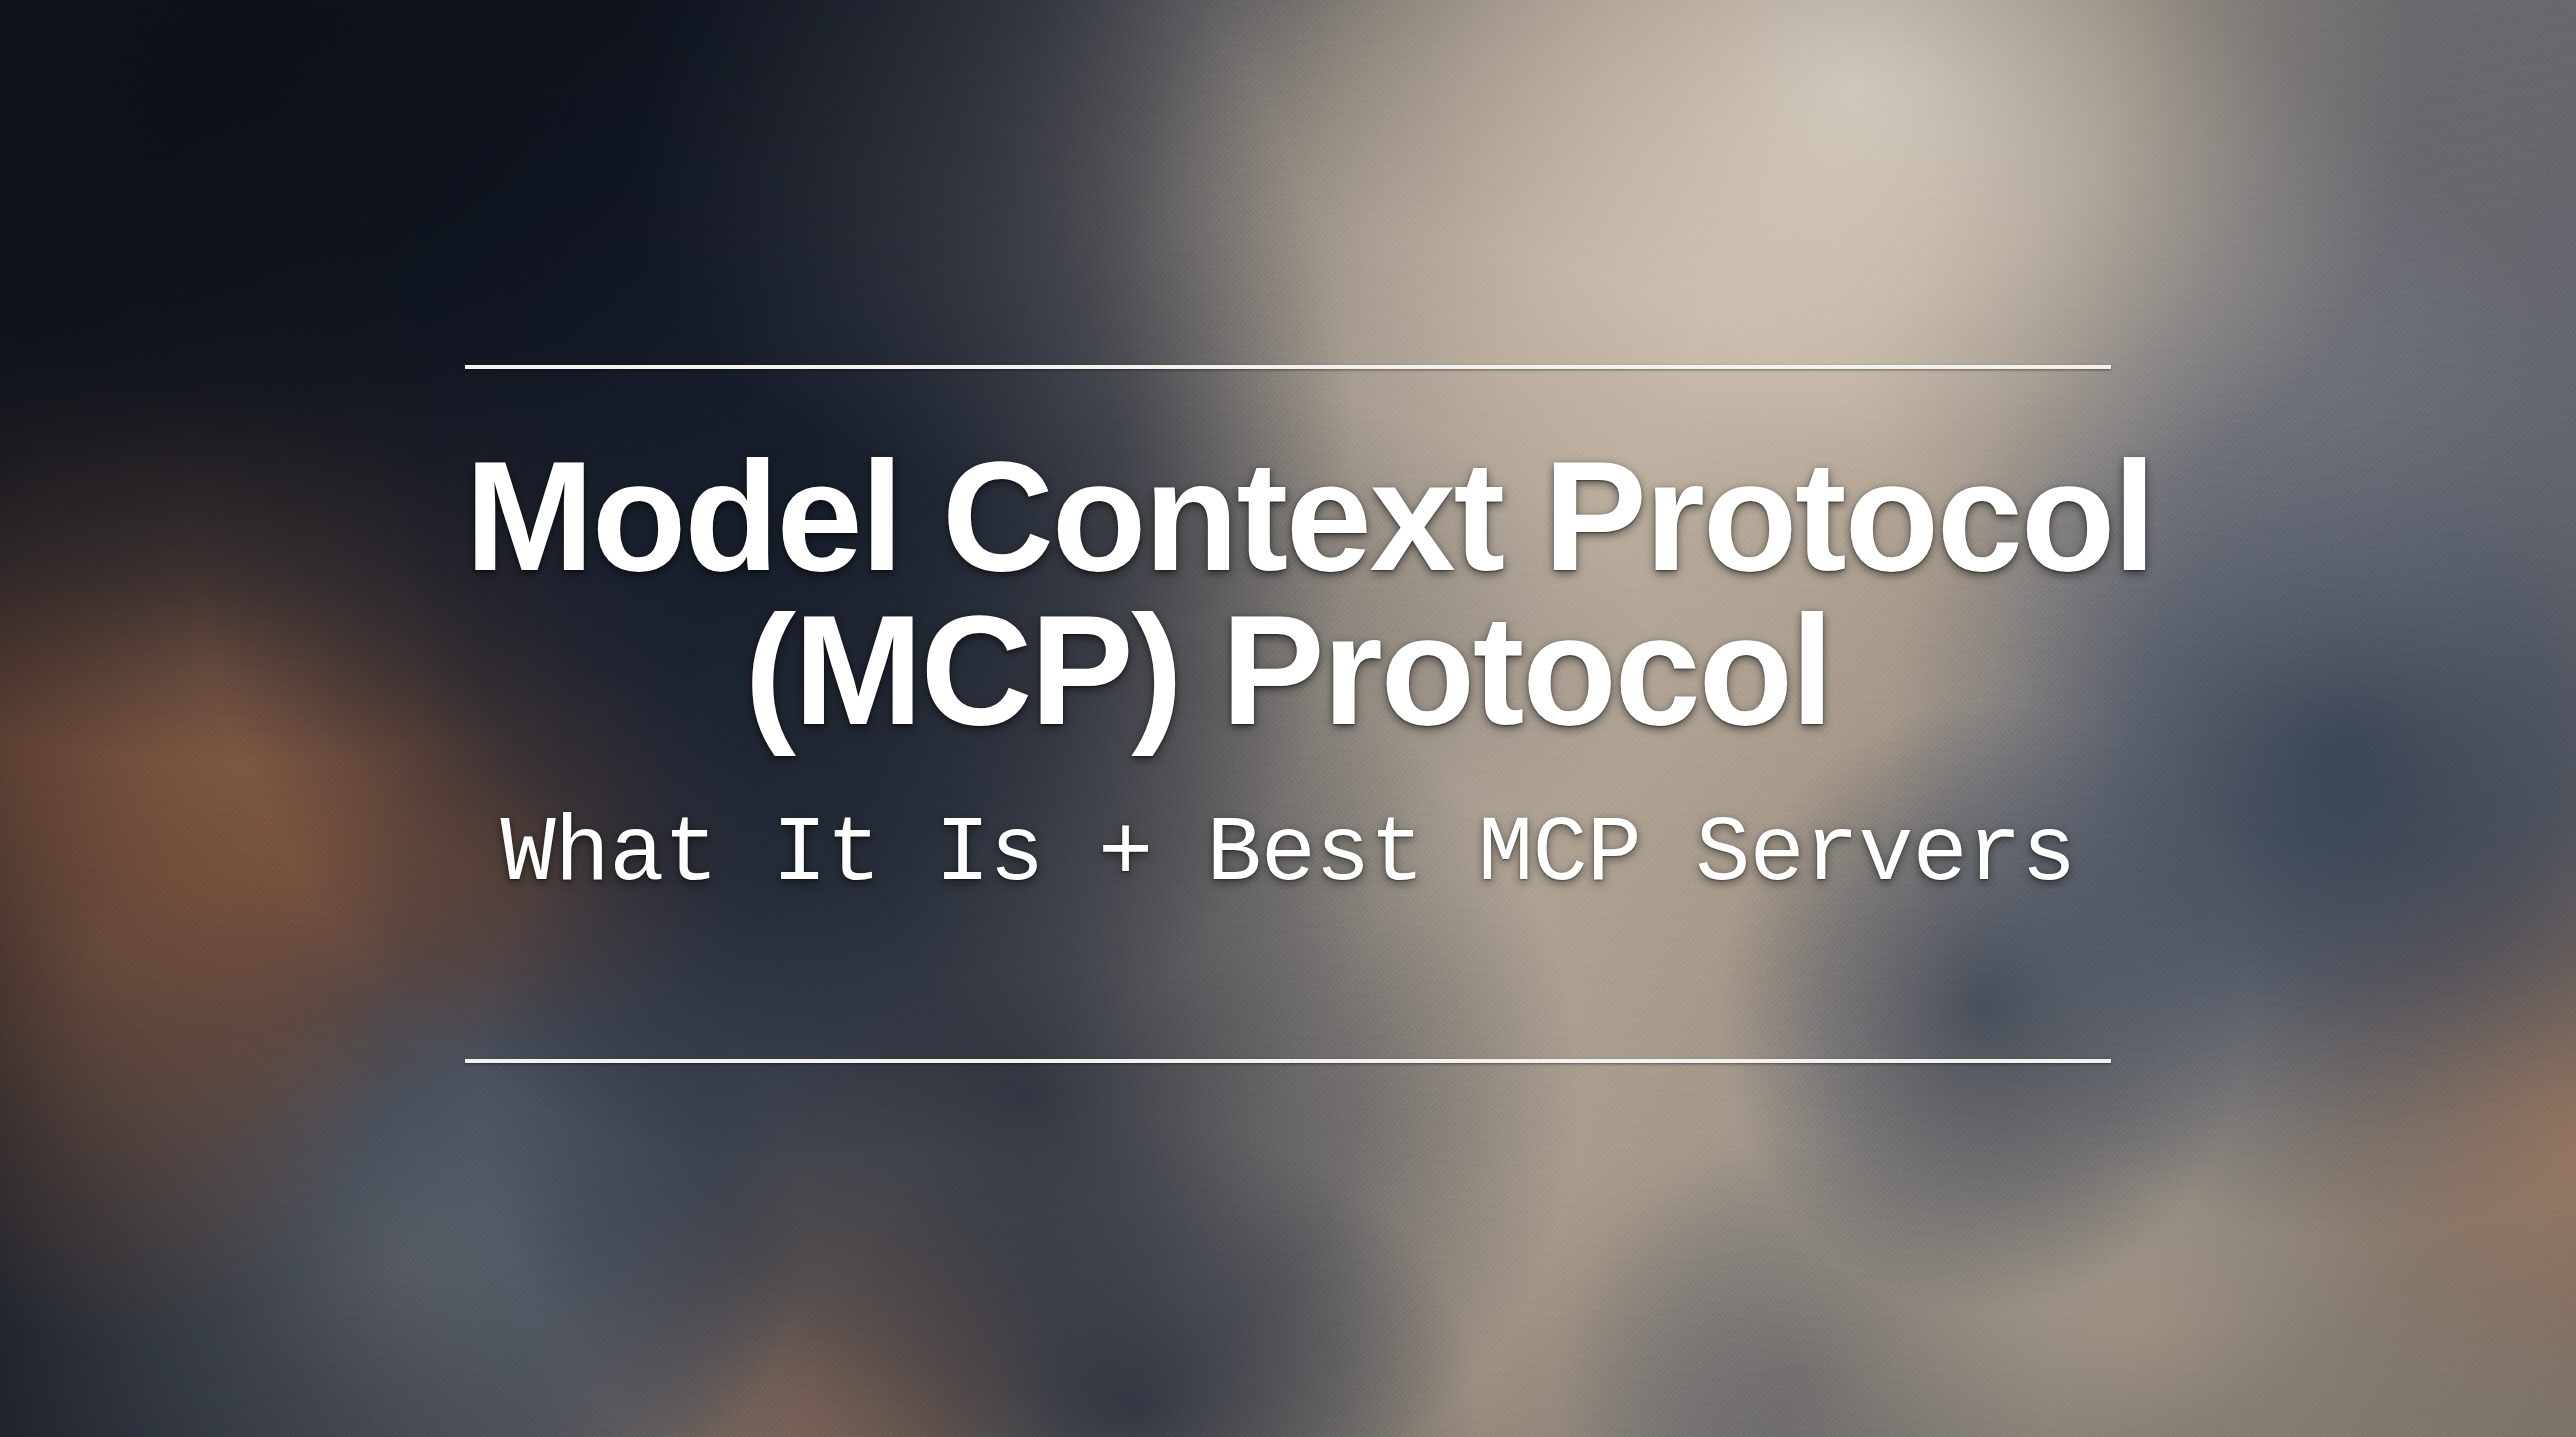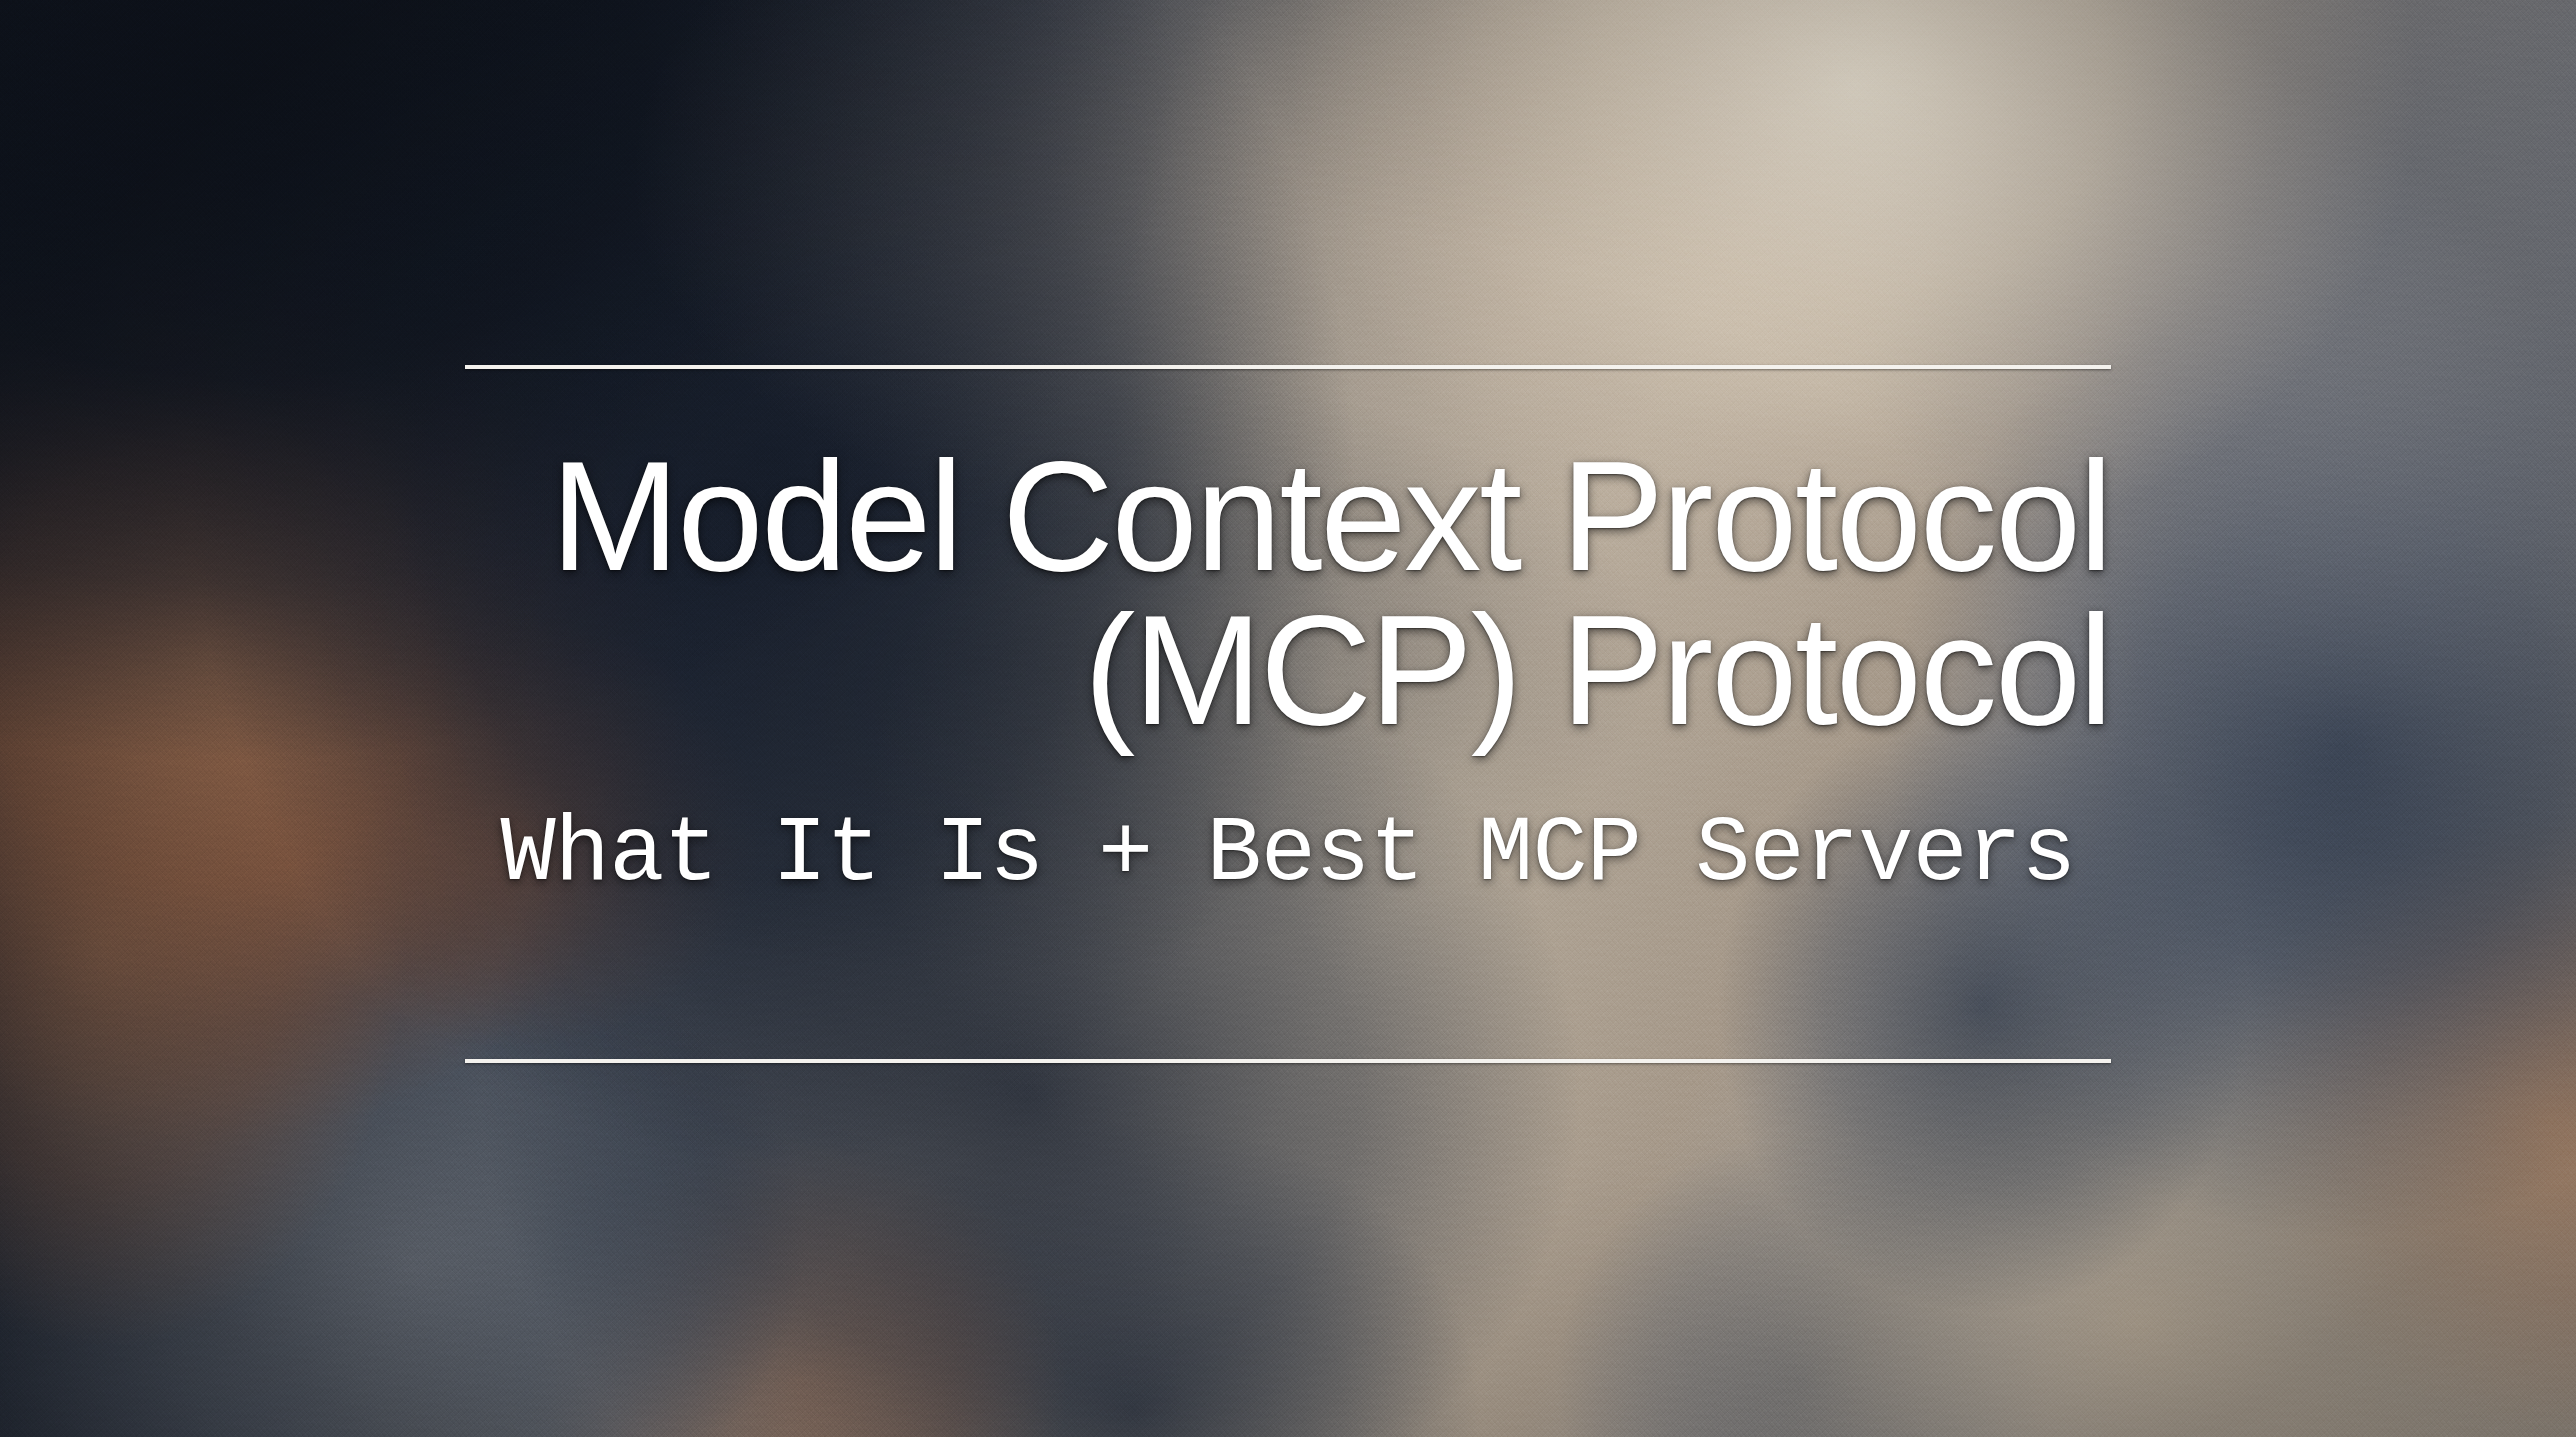--- a/index.html
+++ b/index.html
@@ -170,29 +170,28 @@
     position: absolute;
     left: 0;
     top: 440px;
     width: 1646px;
     text-align: center;
   }
 
   #headline {
     margin: 0;
     font-size: 155px;
-    font-weight: 400;
+    font-weight: 700;
     line-height: 154px;
     letter-spacing: -2.3px;
     color: #ffffff;
     text-shadow:
       0 2.8px 9.4px rgba(0,0,0,0.55),
       0 0.9px 1.9px rgba(0,0,0,0.45);
     white-space: nowrap;
-    text-align: right;
   }
   #headline .hl-line { display: block; }
 
   #subtitle {
     margin: 58px 0 0 0;
     font-size: 92px;
     font-weight: 400;
     line-height: 97px;
     letter-spacing: -0.9px;
     color: #ffffff;

